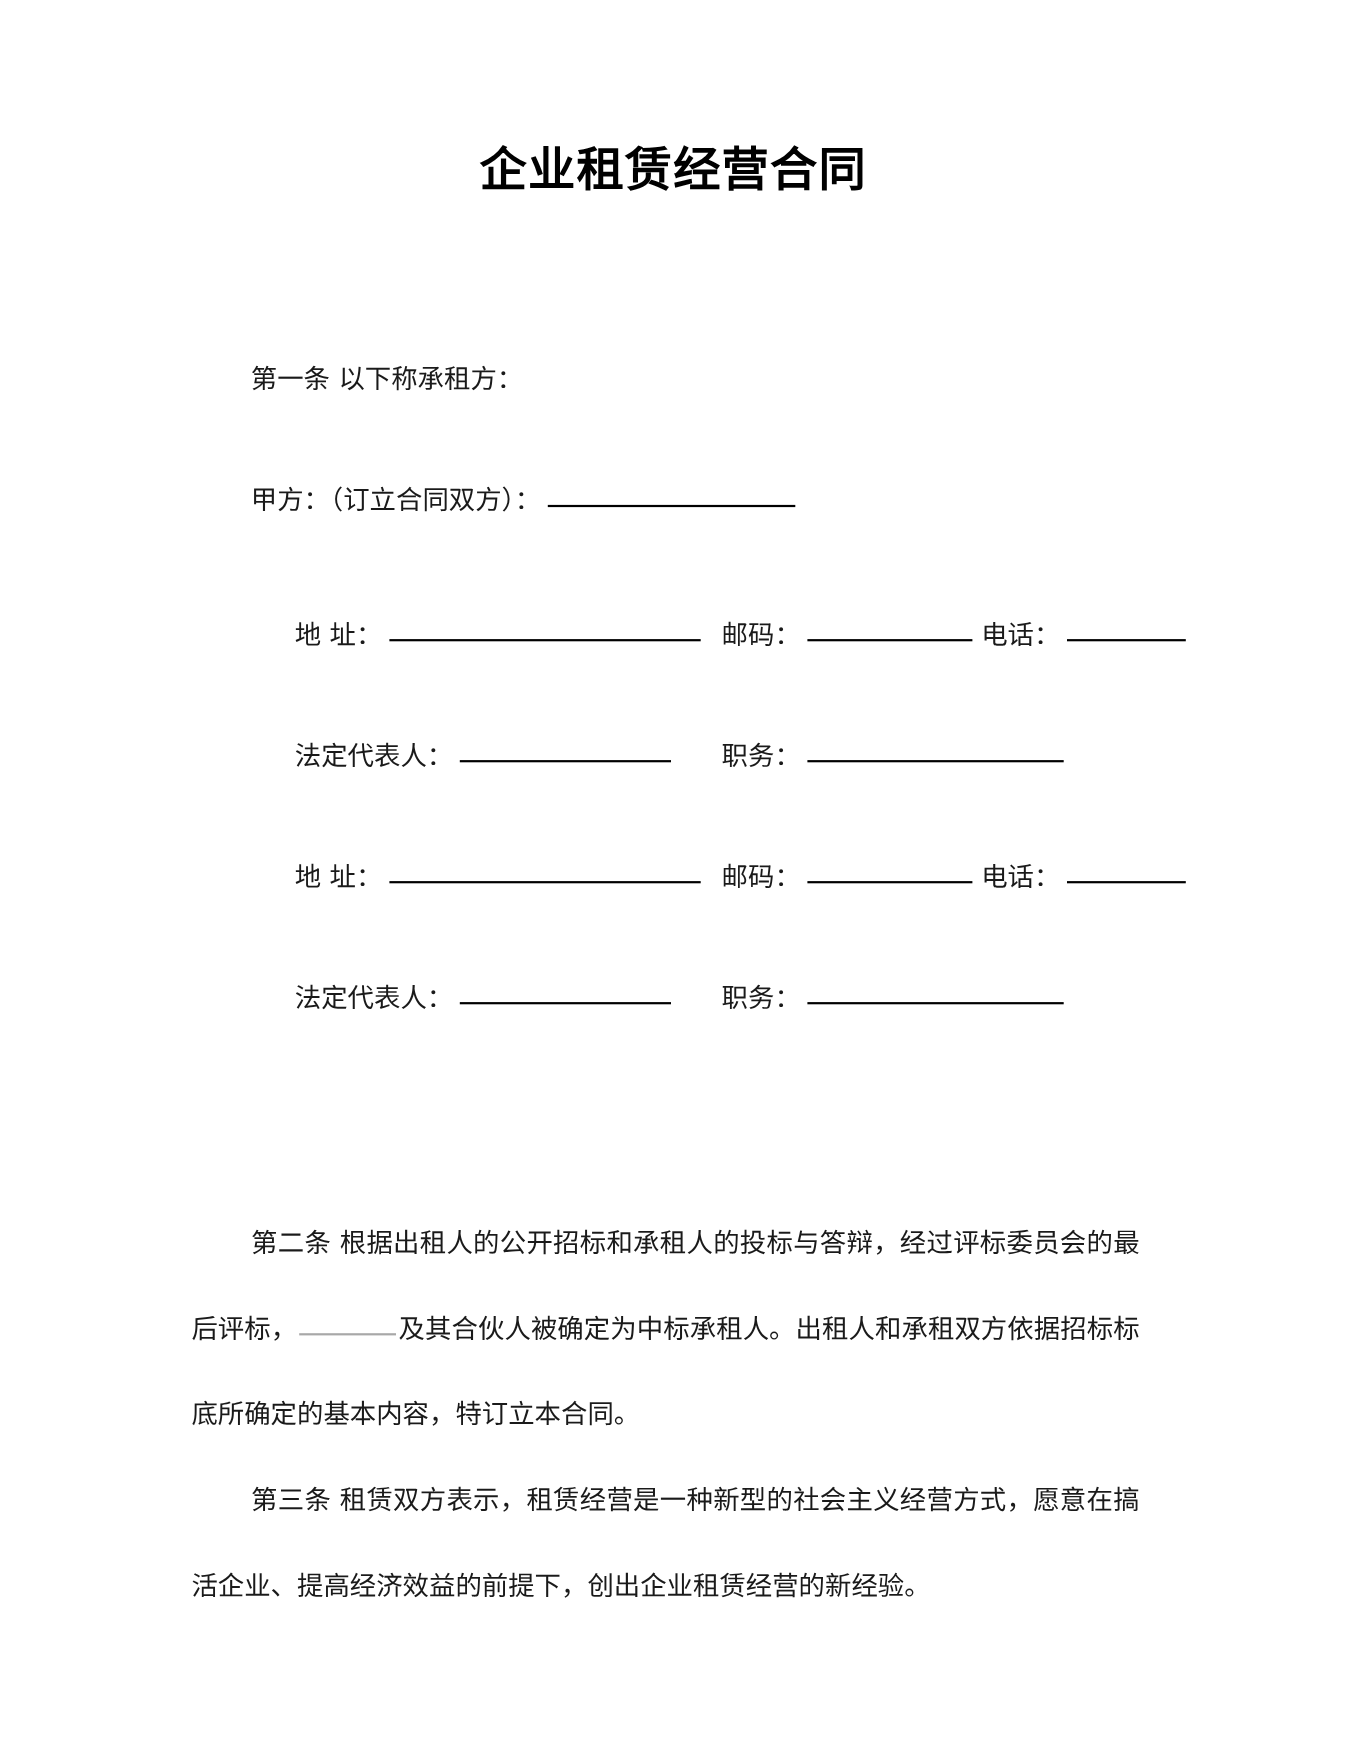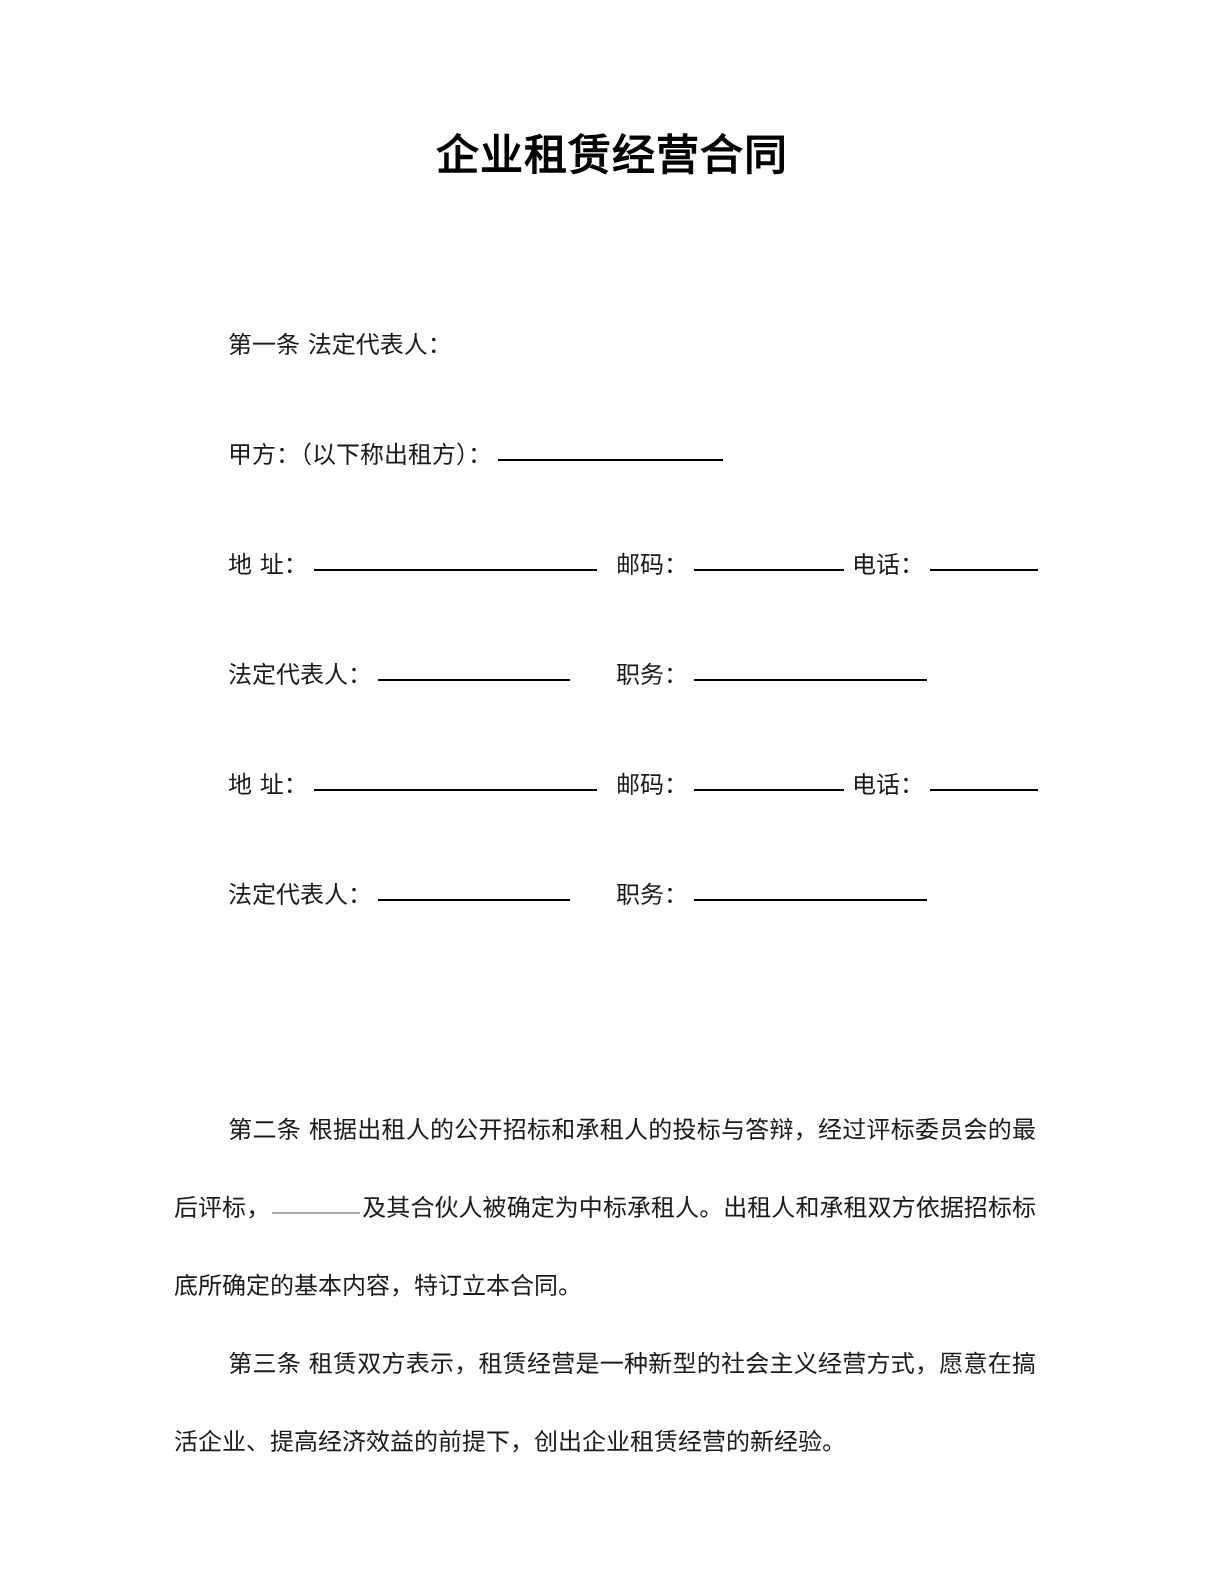--- a/index.html
+++ b/index.html
@@ -77,21 +77,21 @@
     margin-left: 6px;
   }
   .rule-w-party   { width: 225px; }
   .rule-w-addr    { width: 283px; }
   .rule-w-post    { width: 150px; }
   .rule-w-phone   { width: 108px; }
   .rule-w-rep     { width: 192px; }
   .rule-w-title   { width: 233px; }
 
   
-  .col { position: absolute; top: 0; }
+  .col { position: absolute; top: 12px; margin-left: 40px; }
 
   
   .para {
     position: absolute;
     left: 174px;
     width: 862px;
     font-size: 24px;
     line-height: 78px;
     color: #1a1a1a;
     text-align: justify;
@@ -110,25 +110,25 @@
 </head>
 <body>
 
 <div class="page">
 
   <div class="doc-title">企业租赁经营合同</div>
 
   <div class="body-block">
 
     <div class="row">
-      <div class="txt line indent">第一条 法定代表人：</div>
+      <div class="txt line indent">第一条 以下称承租方：</div>
     </div>
 
     <div class="row">
-      <div class="txt line indent"><span class="fld">甲方：（以下称出租方）：</span><span class="rule rule-w-party"></span></div>
+      <div class="txt line indent"><span class="fld">甲方：（订立合同双方）：</span><span class="rule rule-w-party"></span></div>
     </div>
 
     <div class="row">
       <div class="col line" style="left:54px;"><span class="fld">地 址：</span><span class="rule rule-w-addr"></span></div>
       <div class="col line" style="left:442px;"><span class="fld">邮码：</span><span class="rule rule-w-post"></span></div>
       <div class="col line" style="left:678px;"><span class="fld">电话：</span><span class="rule rule-w-phone"></span></div>
     </div>
 
     <div class="row">
       <div class="col line" style="left:54px;"><span class="fld">法定代表人：</span><span class="rule rule-w-rep"></span></div>

